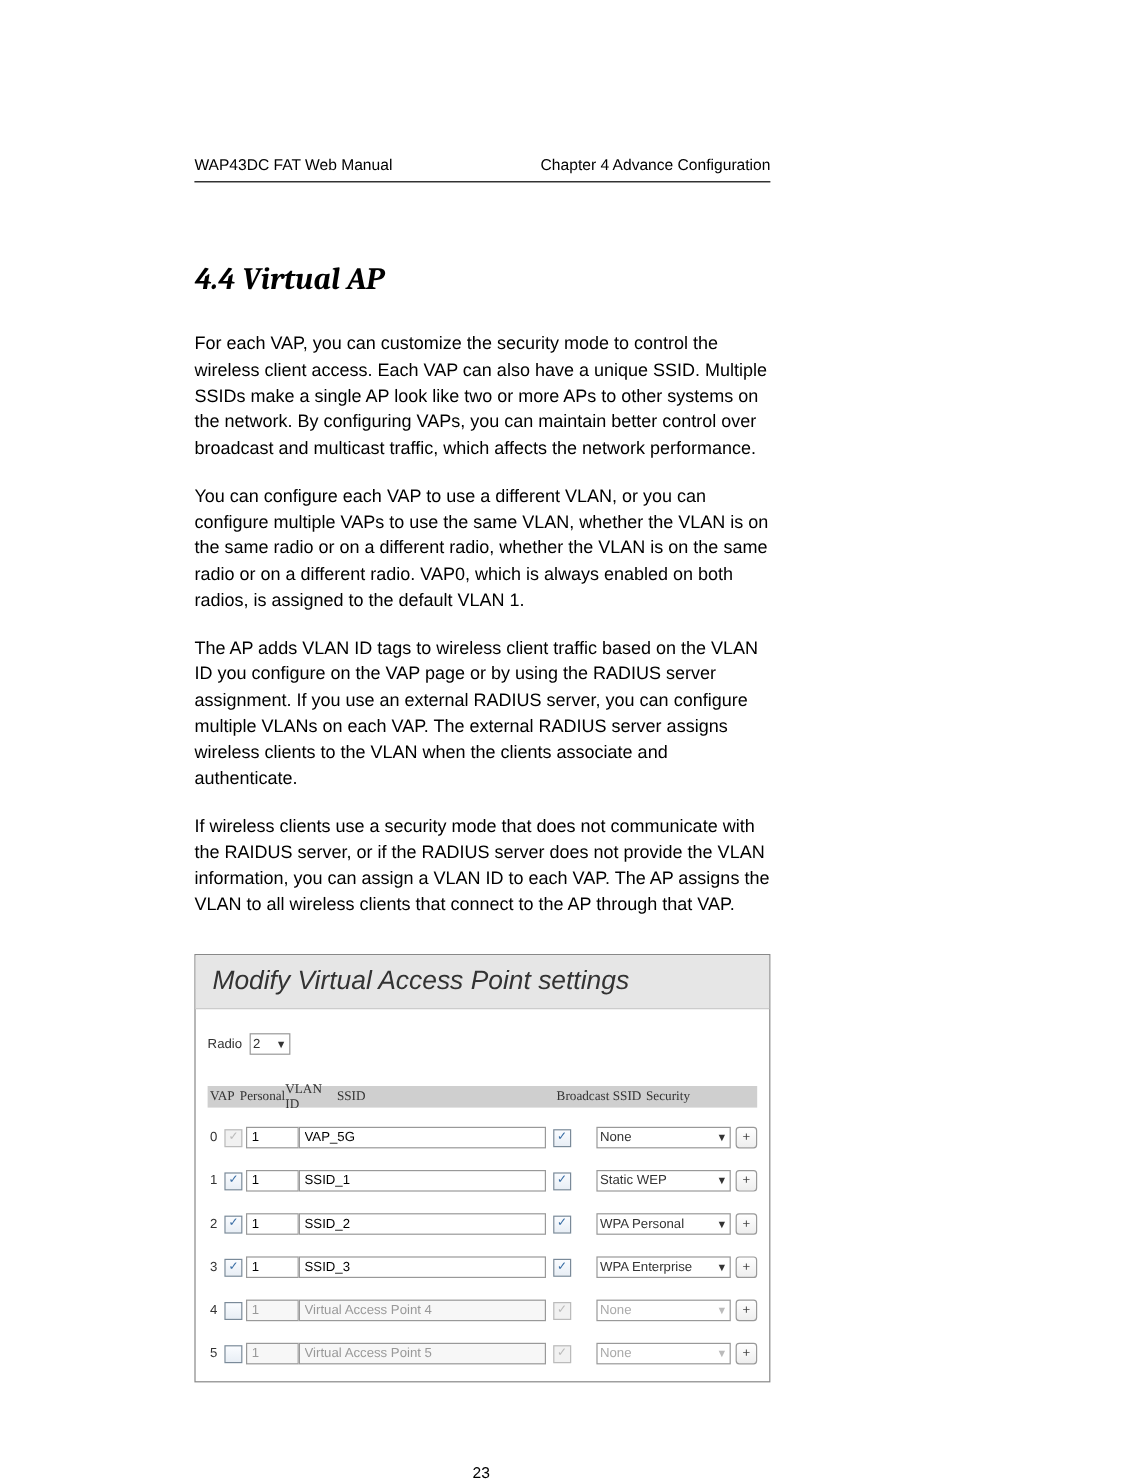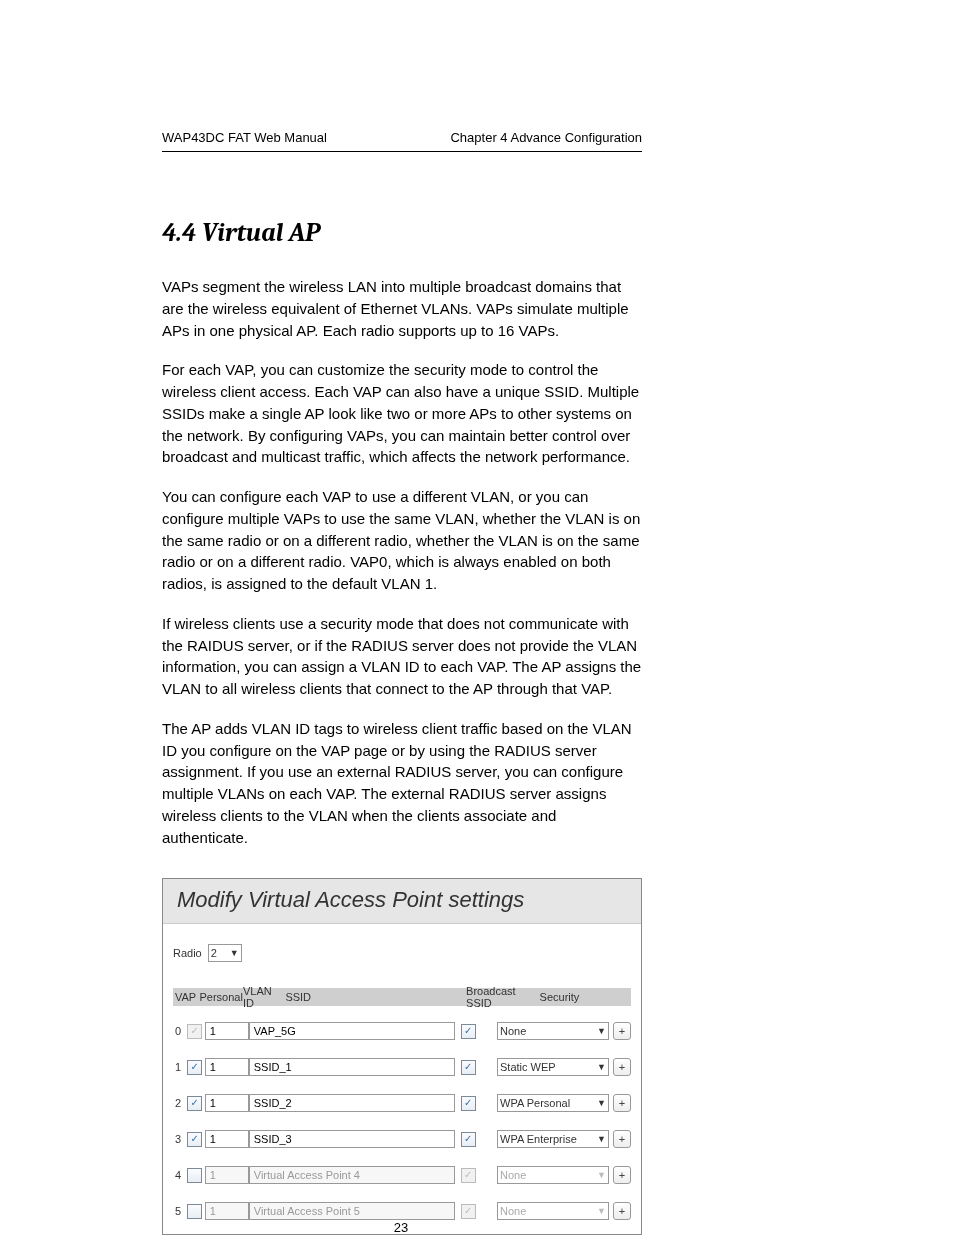--- a/index.html
+++ b/index.html
@@ -62,20 +62,21 @@
     align-items: center;
     gap: 6px;
     margin-bottom: 26px;
   }
   .head-row {
     display: flex;
     align-items: center;
     background: #cfcfcf;
     font-size: 11px;
     height: 18px;
+    font-family: Liberation Serif, serif;
   }
   .data-row {
     display: flex;
     align-items: center;
     height: 22px;
     margin-top: 14px;
     font-size: 11px;
   }
   .c-vap      { width: 30px;  padding-left: 2px; }
   .c-enabled  { width: 44px;  display:flex; align-items:center; }
@@ -160,25 +161,24 @@
 <div class="page">
 
   <div class="running-head">
     <span>WAP43DC FAT Web Manual</span>
     <span>Chapter 4 Advance Configuration</span>
   </div>
 
   <div class="section-title">4.4 Virtual AP</div>
 
   <div class="body-text">
-    <p>VAPs segment the wireless LAN into multiple broadcast domains that are the wireless equivalent of Ethernet VLANs. VAPs simulate multiple APs in one physical AP. Each radio supports up to 16 VAPs.</p>
     <p>For each VAP, you can customize the security mode to control the wireless client access. Each VAP can also have a unique SSID. Multiple SSIDs make a single AP look like two or more APs to other systems on the network. By configuring VAPs, you can maintain better control over broadcast and multicast traffic, which affects the network performance.</p>
     <p>You can configure each VAP to use a different VLAN, or you can configure multiple VAPs to use the same VLAN, whether the VLAN is on the same radio or on a different radio, whether the VLAN is on the same radio or on a different radio. VAP0, which is always enabled on both radios, is assigned to the default VLAN 1.</p>
+    <p>The AP adds VLAN ID tags to wireless client traffic based on the VLAN ID you configure on the VAP page or by using the RADIUS server assignment. If you use an external RADIUS server, you can configure multiple VLANs on each VAP. The external RADIUS server assigns wireless clients to the VLAN when the clients associate and authenticate.</p>
     <p>If wireless clients use a security mode that does not communicate with the RAIDUS server, or if the RADIUS server does not provide the VLAN information, you can assign a VLAN ID to each VAP. The AP assigns the VLAN to all wireless clients that connect to the AP through that VAP.</p>
-    <p>The AP adds VLAN ID tags to wireless client traffic based on the VLAN ID you configure on the VAP page or by using the RADIUS server assignment. If you use an external RADIUS server, you can configure multiple VLANs on each VAP. The external RADIUS server assigns wireless clients to the VLAN when the clients associate and authenticate.</p>
   </div>
 
   <div class="screenshot">
     <div class="ss-title">Modify Virtual Access Point settings</div>
     <div class="ss-body">
       <div class="radio-row">
         <span>Radio</span>
         <div class="sec-select" style="width:34px;">
           <span>2</span>
           <span class="caret">▼</span>

